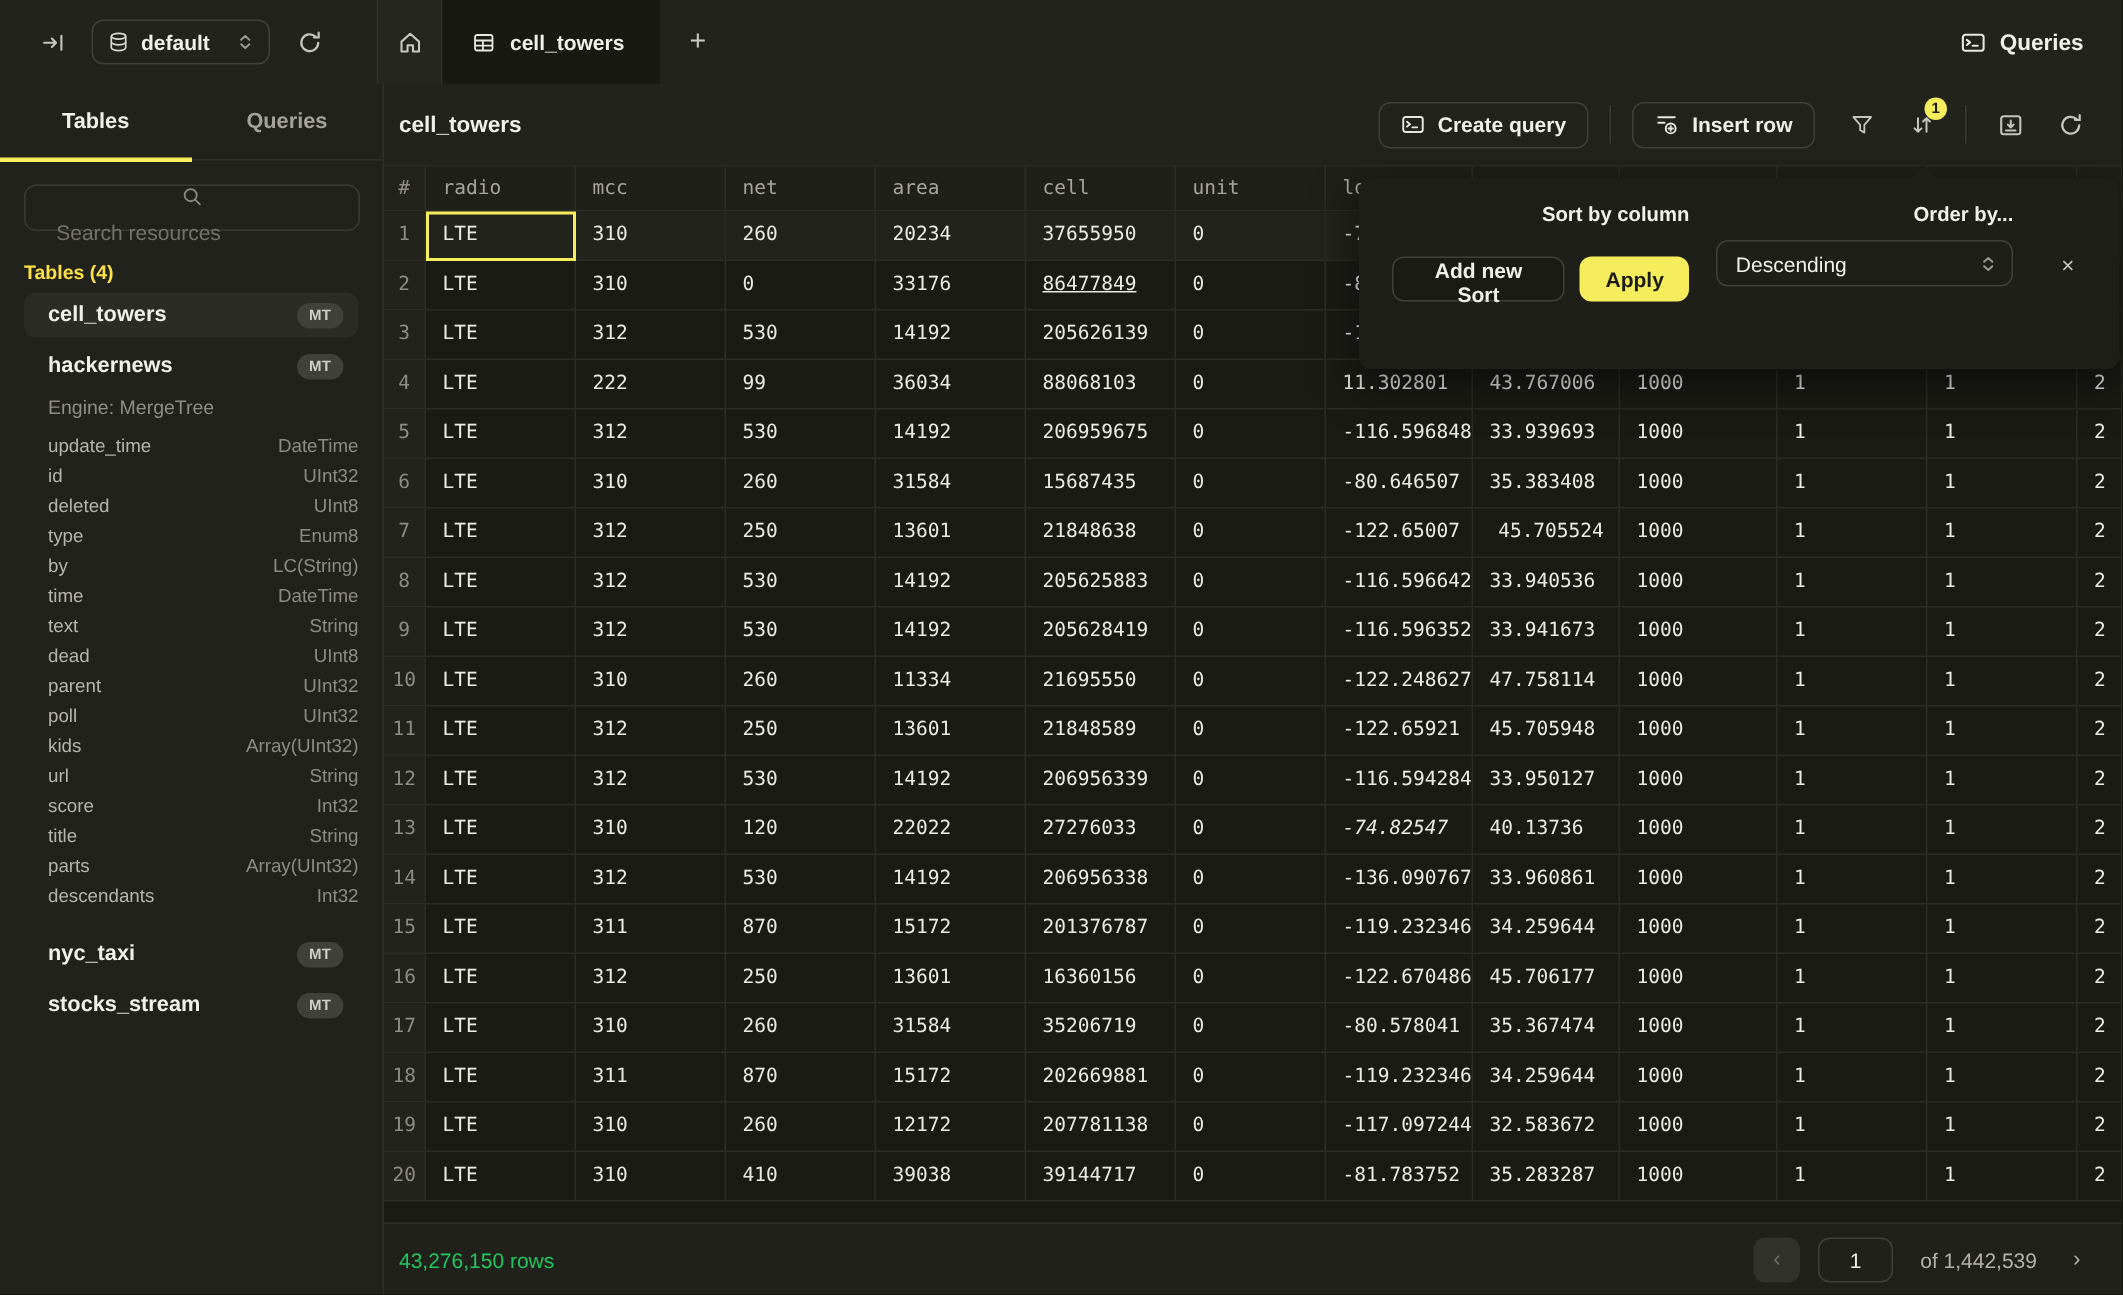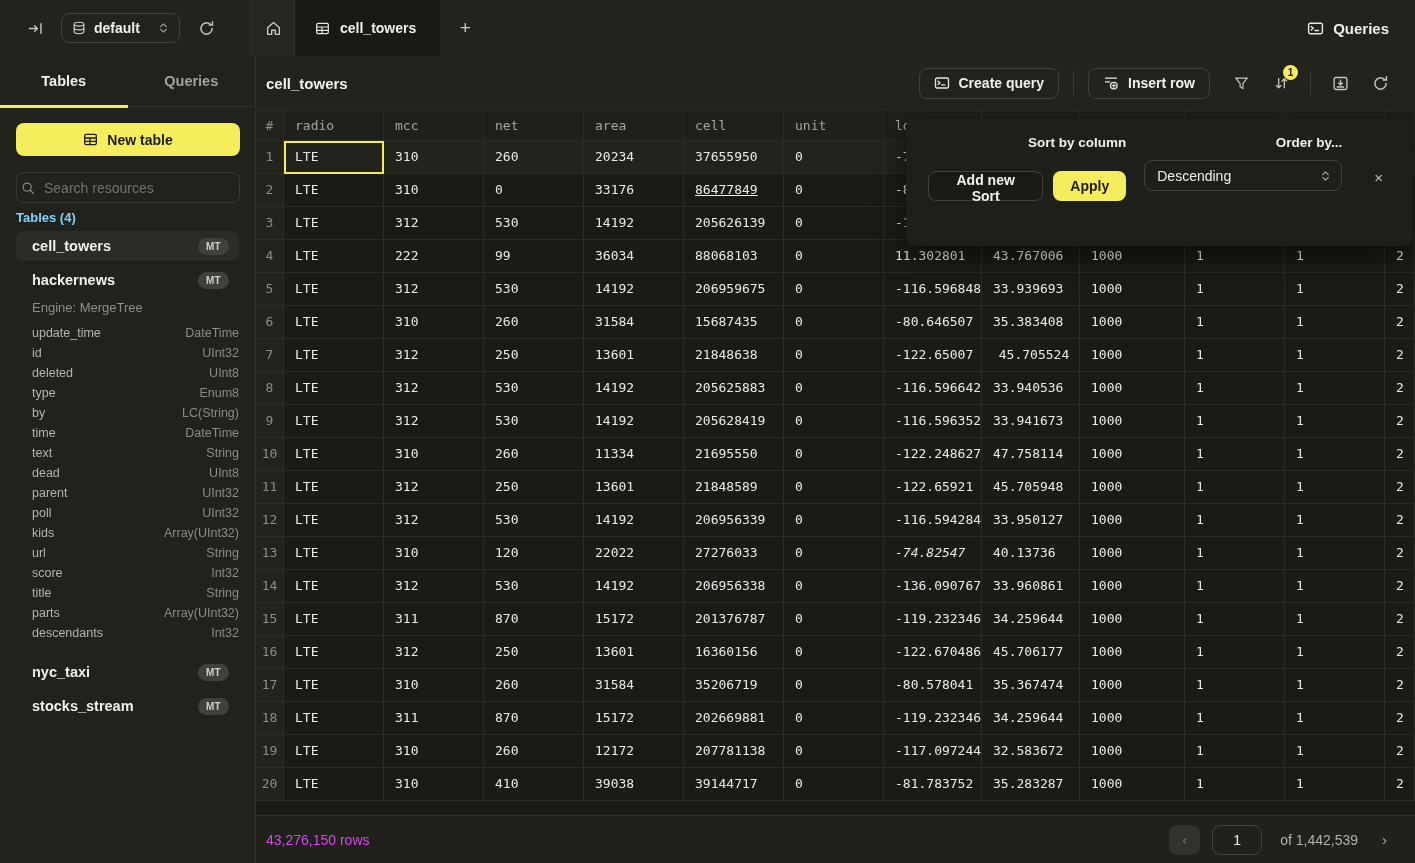--- a/index.html
+++ b/index.html
@@ -36,24 +36,24 @@
   .tab.active{background:var(--bg-tab-active);}
   .tab-add{width:50px;background:none;border:none;color:#c9c9c2;font-size:19px;font-weight:400;cursor:pointer;}
   .queries-btn{margin-left:auto;margin-right:26px;display:flex;align-items:center;gap:9px;background:none;border:none;color:var(--txt);font-size:15px;font-weight:600;cursor:pointer;}
   
   .sidebar{position:absolute;left:0;top:56px;width:256px;height:807px;background:var(--bg-side);border-right:1px solid var(--border);}
   .side-tabs{display:flex;height:51px;border-bottom:1px solid var(--border);}
   .side-tab{flex:1;display:flex;align-items:center;justify-content:center;font-size:14.5px;font-weight:600;color:var(--txt-mut);cursor:pointer;position:relative;}
   .side-tab.active{color:var(--txt);}
   .side-tab.active::after{content:"";position:absolute;left:0;right:0;bottom:-2px;height:3px;background:var(--yellow);}
   .new-table{display:flex;align-items:center;justify-content:center;gap:9px;margin:16px 16px 0;width:224px;height:33px;background:var(--yellow);color:#1c1c16;border:none;border-radius:8px;font-size:14px;font-weight:600;cursor:pointer;}
-  .search-box{display:flex;align-items:center;gap:9px;margin:16px 16px 0;width:224px;height:31px;border:1px solid #3a3a34;border-radius:8px;padding:0 4px;}
+  .search-box{display:flex;align-items:center;gap:9px;margin:16px 16px 0;width:224px;height:31px;border:1px solid #3a3a34;border-radius:8px;padding:0 4px;flex-direction:column;}
   .search-box input{flex:1;background:none;border:none;outline:none;color:var(--txt);font-size:14px;}
   .search-box input::placeholder{color:#73736b;}
-  .section-label{margin:7px 16px 6px;font-size:13px;font-weight:600;color:#7dd3fc;}
+  .section-label{margin:20px 16px 6px;font-size:13px;font-weight:600;color:#fde047;}
   .side-item{display:flex;align-items:center;justify-content:space-between;margin:0 16px;height:30px;padding:0 10px 0 16px;border-radius:8px;font-size:14.5px;font-weight:600;color:var(--txt);cursor:pointer;}
   .side-item.selected{background:#2c2c26;}
   .side-item + .side-item{margin-top:4px;}
   .mt-badge{background:#41413b;color:#cfcfc8;font-size:10px;font-weight:700;padding:3px 8px;border-radius:9px;letter-spacing:.3px;}
   .engine-line{margin:5px 16px 8px;padding-left:16px;font-size:13px;color:#8f8f87;}
   .schema-row{display:flex;justify-content:space-between;margin:0 16px;padding:0 0 0 16px;height:20px;line-height:20px;font-family:var(--mono);font-size:12.5px;}
   .schema-row .f-name{color:#b5b5ad;}
   .schema-row .f-type{color:#8c8c84;}
   .schema-gap{height:14px;}
   
@@ -69,21 +69,21 @@
   .t-row{display:flex;height:33px;}
   .t-row.t-head{height:31px;background:var(--bg-head);border-top:1px solid var(--grid-line);}
   .t-cell{flex:0 0 auto;height:100%;line-height:32px;padding:0 4px 0 11px;font-family:var(--mono);font-size:13px;color:#ebebe6;border-right:1px solid var(--grid-line);border-bottom:1px solid var(--grid-line);white-space:nowrap;overflow:hidden;}
   .t-head .t-cell{color:#a6a69e;line-height:30px;}
   .t-rownum,.t-rownum-h{background:var(--bg-rownum);color:#8d8d85 !important;text-align:center;padding:0 2px;}
   .t-row-active .t-cell{background:var(--bg-row-active);}
   .t-row-active .t-rownum{background:var(--bg-rownum);}
   .t-cell-selected{outline:2px solid var(--yellow);outline-offset:-2px;}
   
   .footerbar{position:absolute;left:256px;top:815px;width:1159px;height:48px;background:var(--bg-footer);border-top:1px solid var(--border);display:flex;align-items:center;padding:0 22px 0 10px;}
-  .rows-count{font-size:14px;color:#d946ef;}
+  .rows-count{font-size:14px;color:#22c55e;}
   .pager{margin-left:auto;display:flex;align-items:center;gap:12px;}
   .pg-prev{width:31px;height:30px;background:#32322c;border:none;border-radius:8px;color:#6e6e66;font-size:15px;cursor:default;}
   .pg-input{width:50px;height:30px;background:transparent;border:1px solid var(--ctl-border);border-radius:8px;color:var(--txt);font-size:14px;text-align:center;outline:none;}
   .pg-of{font-size:14px;color:#b2b2aa;margin:0 6px;}
   .pg-next{background:none;border:none;color:#b2b2aa;font-size:15px;cursor:pointer;padding:4px 6px;}
   
   .sort-popup{position:absolute;left:906px;top:119px;width:507px;height:127px;background:var(--bg-popup);border-radius:8px;box-shadow:0 10px 30px rgba(0,0,0,.55);z-index:20;padding:16px 22px 0;}
   .sort-caret{position:absolute;top:-6px;left:370px;width:13px;height:13px;background:var(--bg-popup);transform:rotate(45deg);}
   .sp-grid{display:flex;gap:18px;}
   .sp-col{display:flex;flex-direction:column;}
@@ -163,29 +163,20 @@
       </span>
       <span>Queries</span>
     </button>
   </header>
 
   <aside class="sidebar">
     <div class="side-tabs">
       <div class="side-tab active">Tables</div>
       <div class="side-tab">Queries</div>
     </div>
-    <button class="new-table">
-      <span>
-        <svg width="15" height="15" viewBox="0 0 16 16" fill="none" stroke="#1d1d18" stroke-width="1.4">
-            <rect x="1.8" y="2.5" width="12.4" height="11" rx="1.5"></rect>
-            <path d="M1.8 6.4h12.4M7.4 6.4v7.1M1.8 10h12.4"></path>
-          </svg>
-      </span>
-      <span>New table</span>
-    </button>
     <div class="search-box">
       <span>
         <svg width="14" height="14" viewBox="0 0 16 16" fill="none" stroke="#8a8a83" stroke-width="1.4">
             <circle cx="7" cy="7" r="4.6"></circle>
             <path d="M10.6 10.6 14 14" stroke-linecap="round"></path>
           </svg>
       </span>
       <input placeholder="Search resources" style="">
     </div>
     <div class="section-label">Tables (4)</div>

